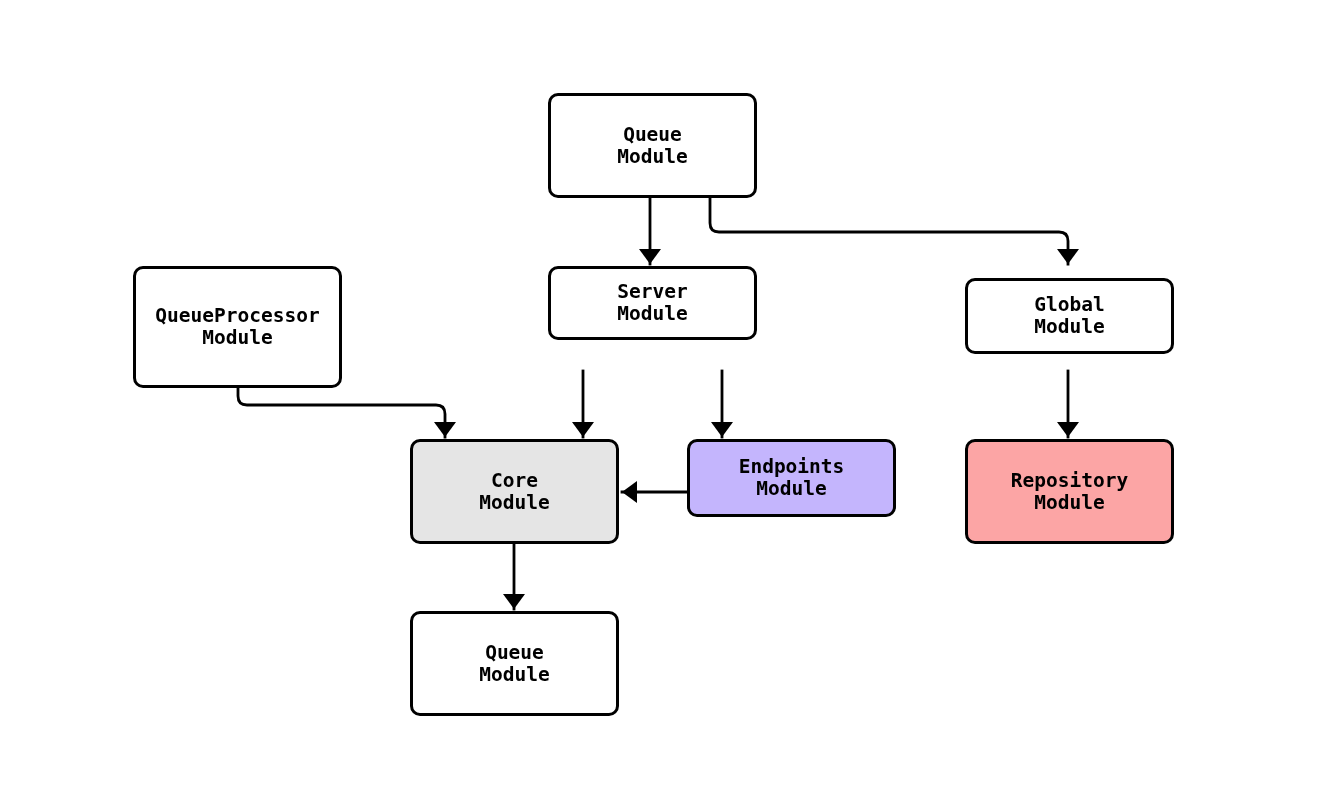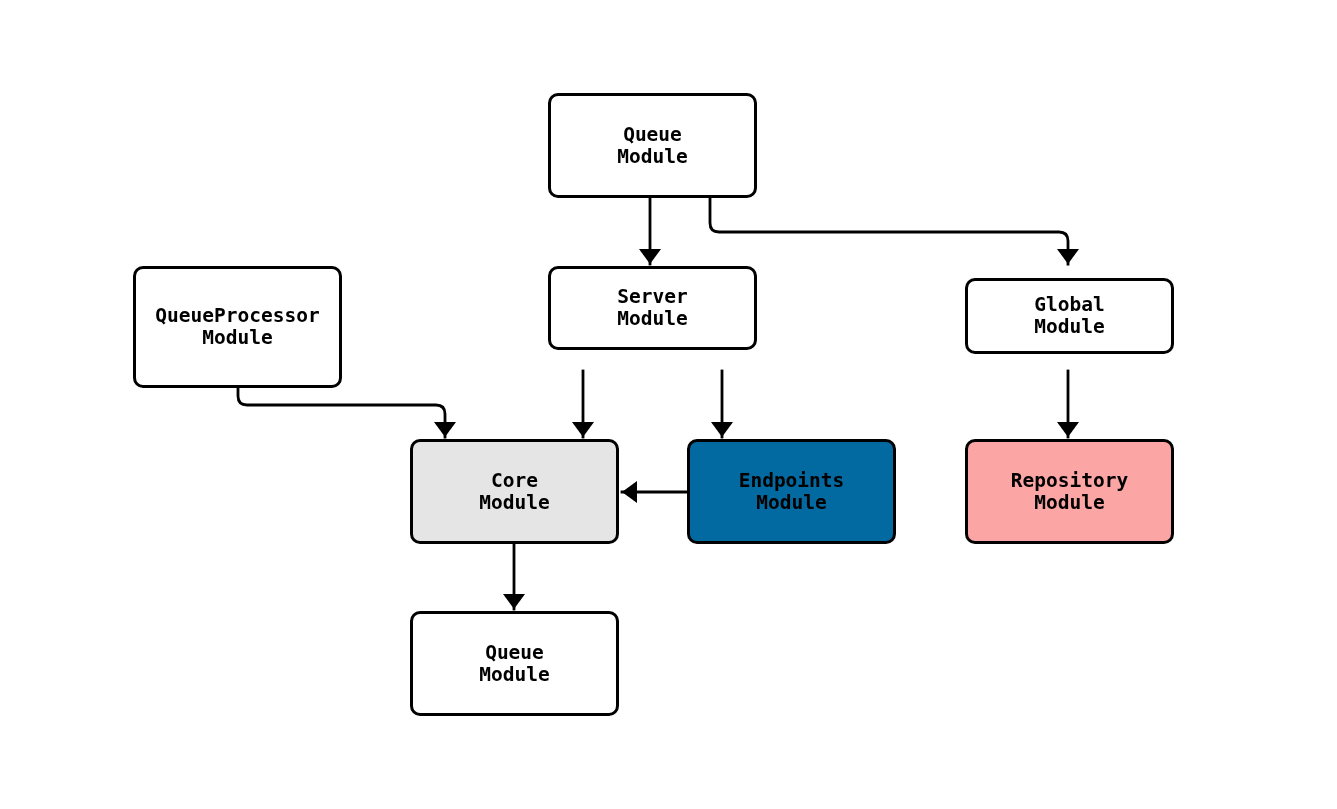--- a/index.html
+++ b/index.html
@@ -72,33 +72,33 @@
   </svg>
   <div id="node-layer">
       <div class="node" style="left: 548px; top: 93px; width: 209px; height: 105px; border-color: rgb(0, 0, 0); background: rgb(255, 255, 255);">
         <span class="label-line" style="color: rgb(0, 0, 0);">Queue</span>
         <span class="label-line" style="color: rgb(0, 0, 0);">Module</span>
       </div>
       <div class="node" style="left: 133px; top: 266px; width: 209px; height: 122px; border-color: rgb(0, 0, 0); background: rgb(255, 255, 255);">
         <span class="label-line" style="color: rgb(0, 0, 0);">QueueProcessor</span>
         <span class="label-line" style="color: rgb(0, 0, 0);">Module</span>
       </div>
-      <div class="node" style="left: 548px; top: 266px; width: 209px; height: 84px; border-color: rgb(0, 0, 0); background: rgb(255, 255, 255);">
+      <div class="node" style="left: 548px; top: 266px; width: 209px; height: 74px; border-color: rgb(0, 0, 0); background: rgb(255, 255, 255);">
         <span class="label-line" style="color: rgb(0, 0, 0);">Server</span>
         <span class="label-line" style="color: rgb(0, 0, 0);">Module</span>
       </div>
       <div class="node" style="left: 965px; top: 266px; width: 209px; height: 76px; border-color: rgb(0, 0, 0); background: rgb(255, 255, 255); margin-top: 12px;">
         <span class="label-line" style="color: rgb(0, 0, 0);">Global</span>
         <span class="label-line" style="color: rgb(0, 0, 0);">Module</span>
       </div>
       <div class="node" style="left: 410px; top: 439px; width: 209px; height: 105px; border-color: rgb(0, 0, 0); background: #e5e5e5;">
         <span class="label-line" style="color: rgb(0, 0, 0);">Core</span>
         <span class="label-line" style="color: rgb(0, 0, 0);">Module</span>
       </div>
-      <div class="node" style="left: 687px; top: 439px; width: 209px; height: 105px; border-color: rgb(0, 0, 0); background: #0369a1;">
+      <div class="node" style="left: 687px; top: 439px; width: 209px; height: 78px; border-color: rgb(0, 0, 0); background: #c4b5fd;">
         <span class="label-line" style="color: rgb(0, 0, 0);">Endpoints</span>
         <span class="label-line" style="color: rgb(0, 0, 0);">Module</span>
       </div>
       <div class="node" style="left: 965px; top: 439px; width: 209px; height: 105px; border-color: rgb(0, 0, 0); background: #fca5a5;">
         <span class="label-line" style="color: rgb(0, 0, 0);">Repository</span>
         <span class="label-line" style="color: rgb(0, 0, 0);">Module</span>
       </div>
       <div class="node" style="left: 410px; top: 611px; width: 209px; height: 105px; border-color: rgb(0, 0, 0); background: rgb(255, 255, 255);">
         <span class="label-line" style="color: rgb(0, 0, 0);">Queue</span>
         <span class="label-line" style="color: rgb(0, 0, 0);">Module</span>

